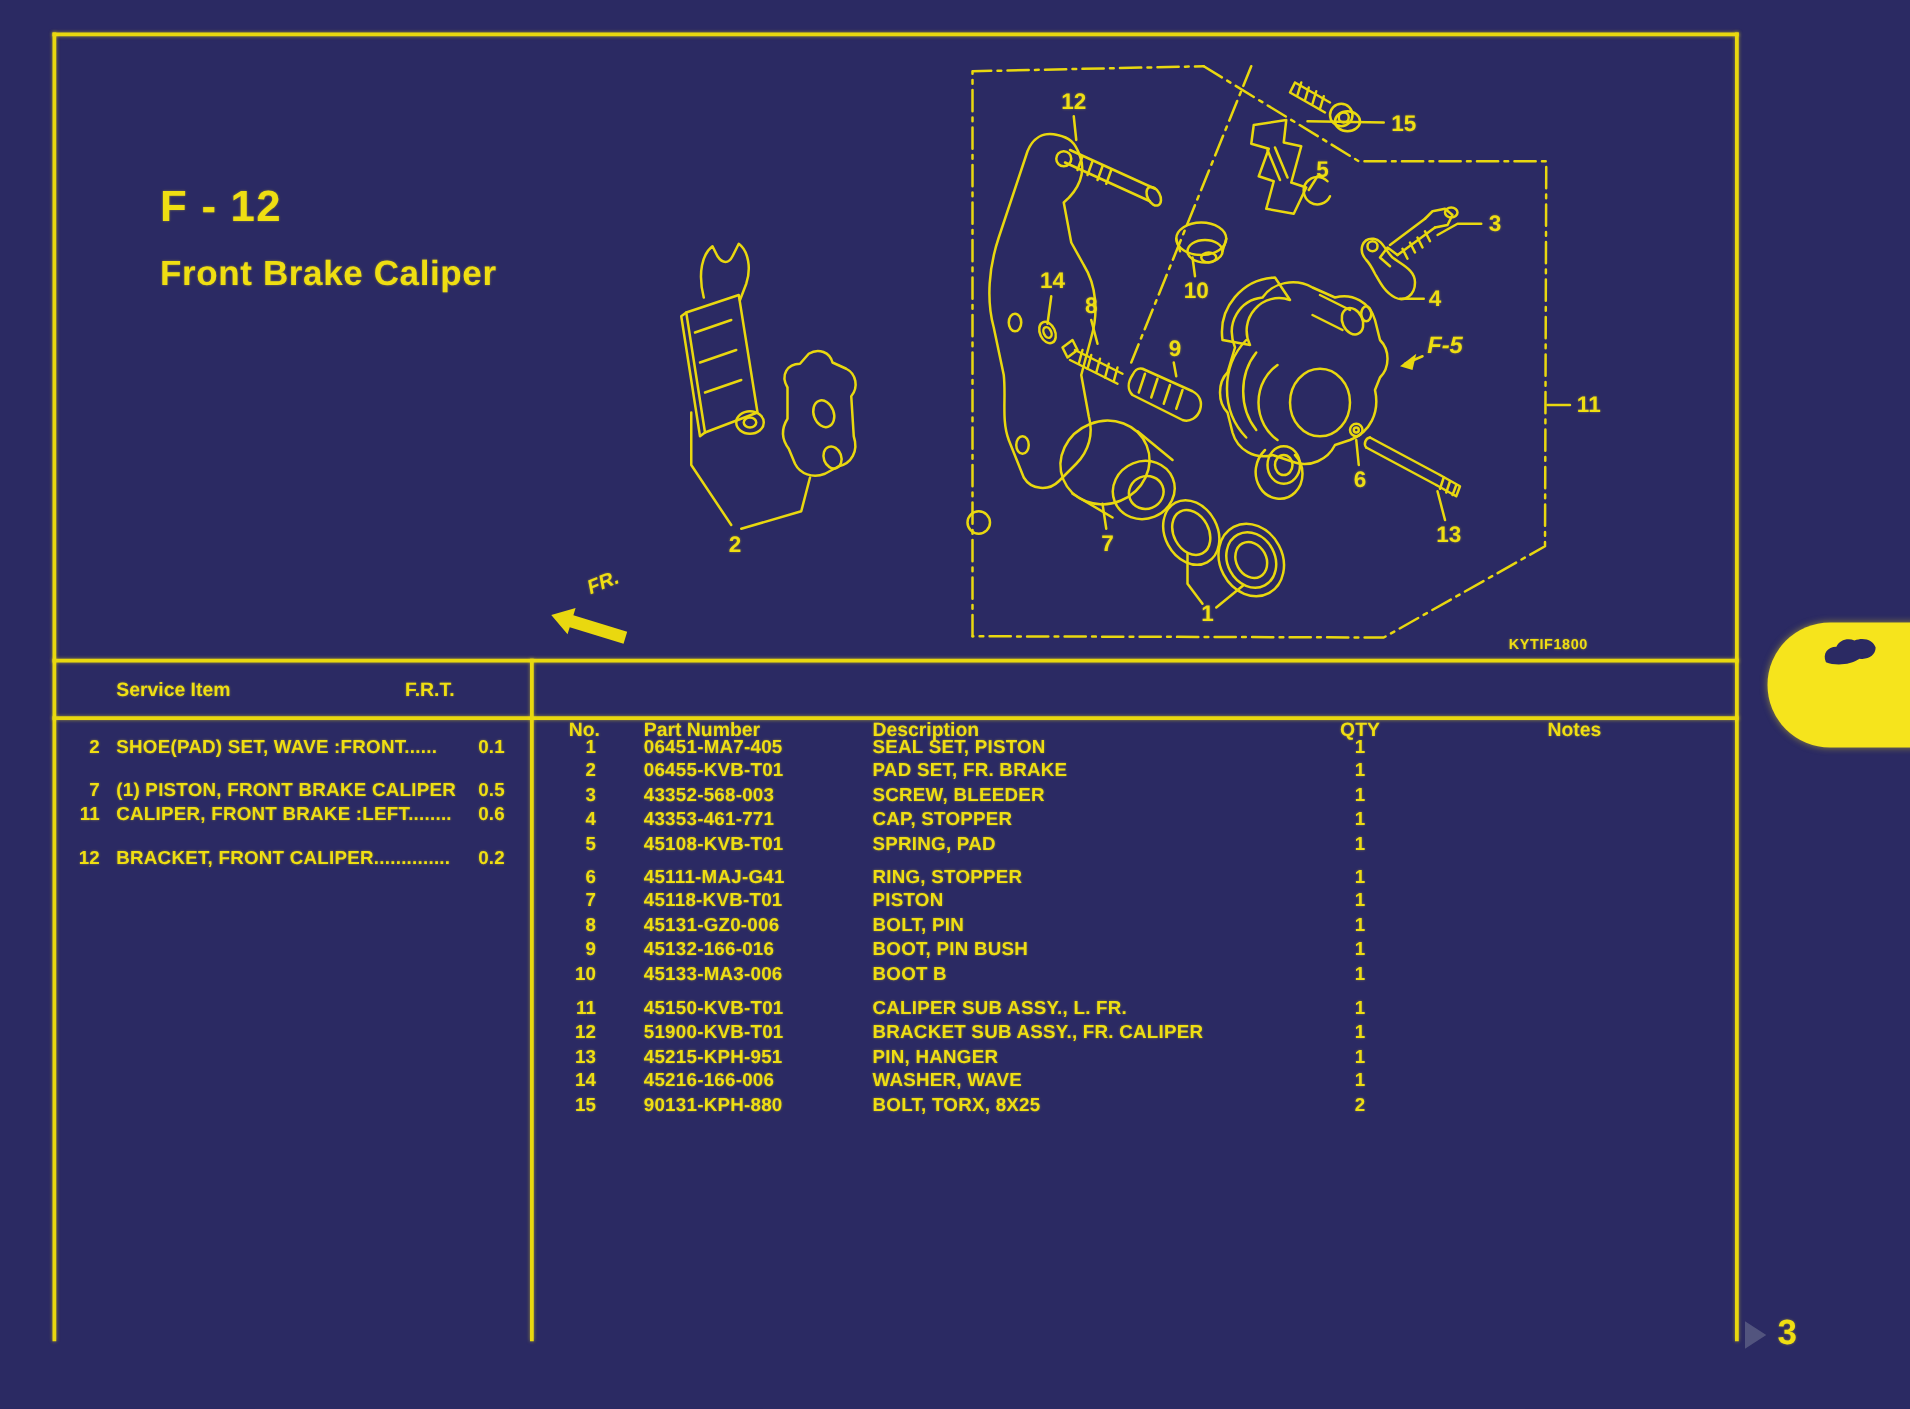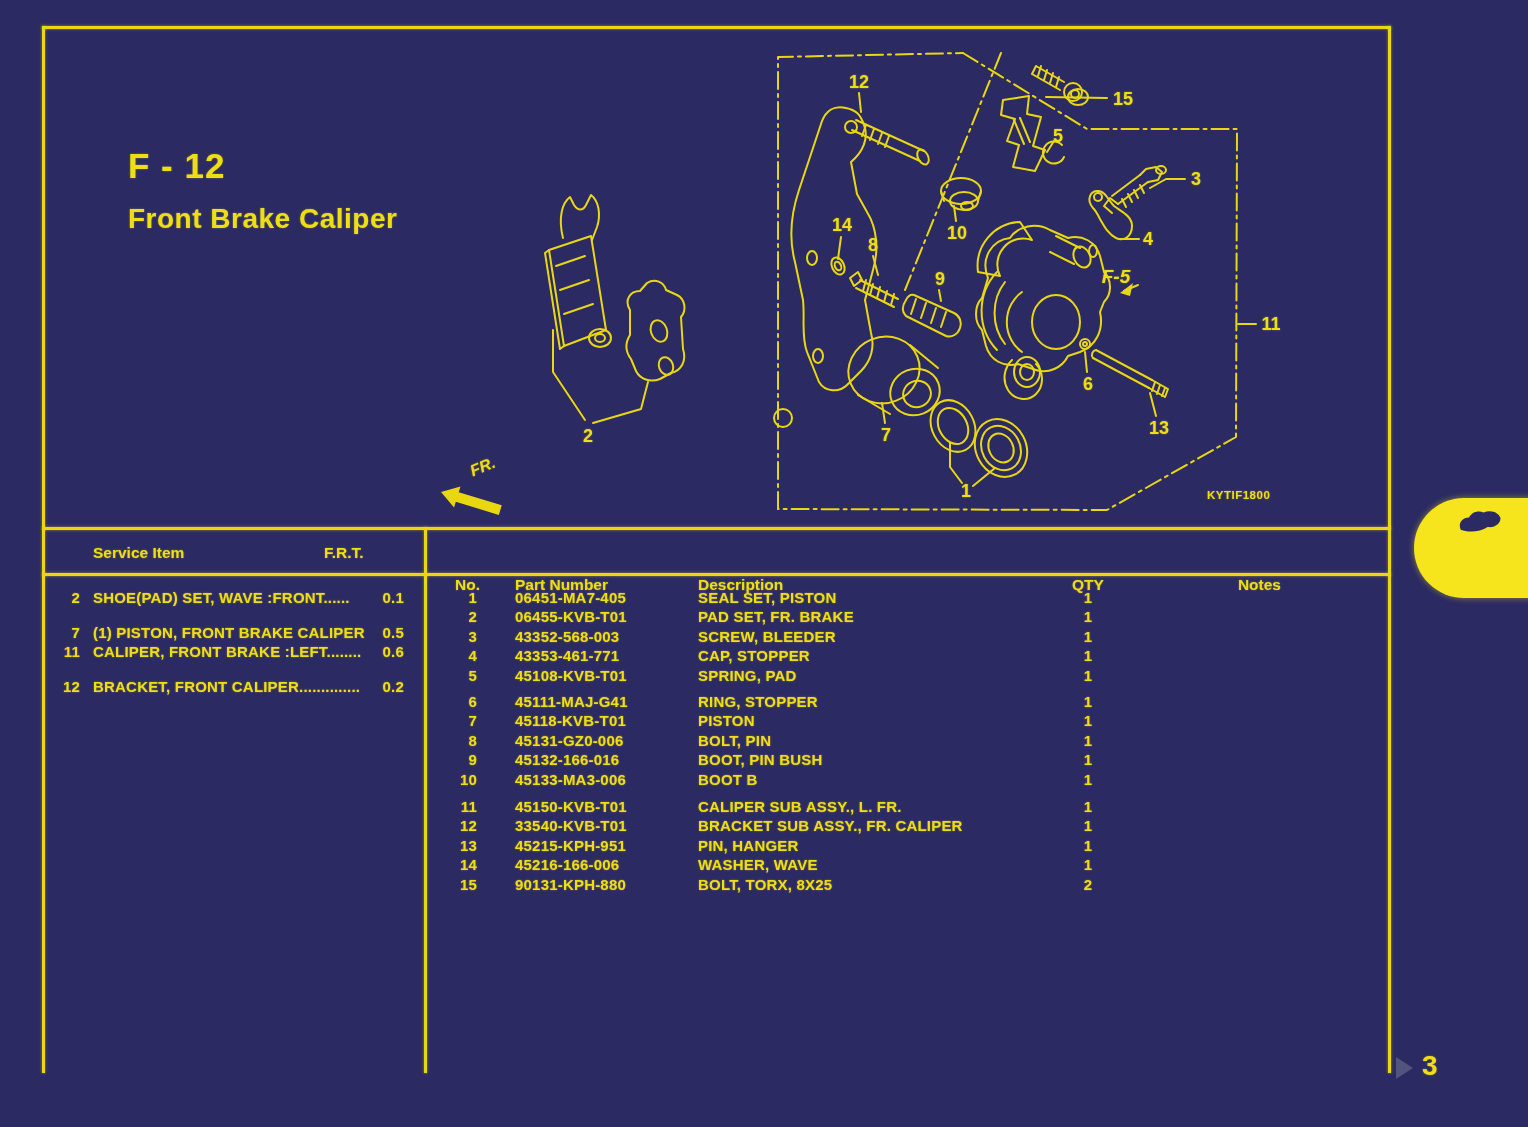--- a/index.html
+++ b/index.html
@@ -4,21 +4,21 @@
 <style>
   html,body{margin:0;padding:0;background:#2b2a63;}
   .page{position:relative;width:1528px;height:1127px;background:#2b2a63;overflow:hidden;
         font-family:"Liberation Sans",sans-serif;color:#eedd10;}
   .ln{position:absolute;background:#e9d80f;box-shadow:0 0 3px rgba(248,230,25,.55);}
   .yt{position:absolute;color:#efde12;font-weight:bold;text-shadow:0 0 2px rgba(244,226,30,.45);white-space:nowrap;}
   .title-code{font-size:35px;letter-spacing:1px;}
   .title-name{font-size:28px;letter-spacing:.5px;text-align:right;}
   .callout{font-size:18px;transform:translate(-50%,-50%);}
   .ref-label{font-size:19px;font-style:italic;transform:translate(-50%,-50%);}
-  .code-label{font-size:11.5px;letter-spacing:.5px;}
+  .code-label{font-size:11.5px;letter-spacing:.5px;margin-top:21px;}
   .fr-label{font-size:16px;font-style:italic;transform:rotate(-22deg);}
   .th{font-size:15.5px;}
   .td{font-size:15px;letter-spacing:.2px;}
   .srow,.prow{position:absolute;height:19px;}
   .srow{left:42px;width:386px;}
   .prow{left:431px;width:956px;}
   .s-no{position:absolute;left:0;width:38px;text-align:right;}
   .s-name{position:absolute;left:51px;}
   .s-frt{position:absolute;left:312px;width:50px;text-align:right;}
   .c-no{position:absolute;left:0;width:46px;text-align:right;}
@@ -176,21 +176,21 @@
   <div class="yt callout" style="left:886px;top:435px;">7</div>
   <div class="yt callout" style="left:873px;top:245px;">8</div>
   <div class="yt callout" style="left:940px;top:279px;">9</div>
   <div class="yt callout" style="left:957px;top:233px;">10</div>
   <div class="yt callout" style="left:1271px;top:324px;">11</div>
   <div class="yt callout" style="left:859px;top:82px;">12</div>
   <div class="yt callout" style="left:1159px;top:428px;">13</div>
   <div class="yt callout" style="left:842px;top:225px;">14</div>
   <div class="yt callout" style="left:1123px;top:99px;">15</div>
 
-  <div class="yt ref-label" style="left:1116px;top:277px;">F-5</div>
+  <div class="yt ref-label" style="left:1156px;top:277px;">F-5</div>
   <div class="yt code-label" style="left:1207px;top:489px;">KYTIF1800</div>
   <div class="yt fr-label" style="left:470px;top:458px;">FR.</div>
 
   <div>
     <div class="srow th" style="top:544px;">
       <span class="yt" style="left:51px;">Service Item</span>
       <span class="yt" style="left:282px;width:70px;text-align:left;">F.R.T.</span>
     </div>
     <div class="srow td" style="top:589px;">
       <span class="yt s-no">2</span>
@@ -297,21 +297,21 @@
 
     <div class="prow td" style="top:798px;">
         <span class="yt c-no">11</span>
         <span class="yt c-pn">45150-KVB-T01</span>
         <span class="yt c-desc">CALIPER SUB ASSY., L. FR.</span>
         <span class="yt c-qty">1</span>
         <span class="yt c-notes"></span>
       </div>
     <div class="prow td" style="top:817px;">
         <span class="yt c-no">12</span>
-        <span class="yt c-pn">33540-KVB-T01</span>
+        <span class="yt c-pn">51900-KVB-T01</span>
         <span class="yt c-desc">BRACKET SUB ASSY., FR. CALIPER</span>
         <span class="yt c-qty">1</span>
         <span class="yt c-notes"></span>
       </div>
     <div class="prow td" style="top:837px;">
         <span class="yt c-no">13</span>
         <span class="yt c-pn">45215-KPH-951</span>
         <span class="yt c-desc">PIN, HANGER</span>
         <span class="yt c-qty">1</span>
         <span class="yt c-notes"></span>

